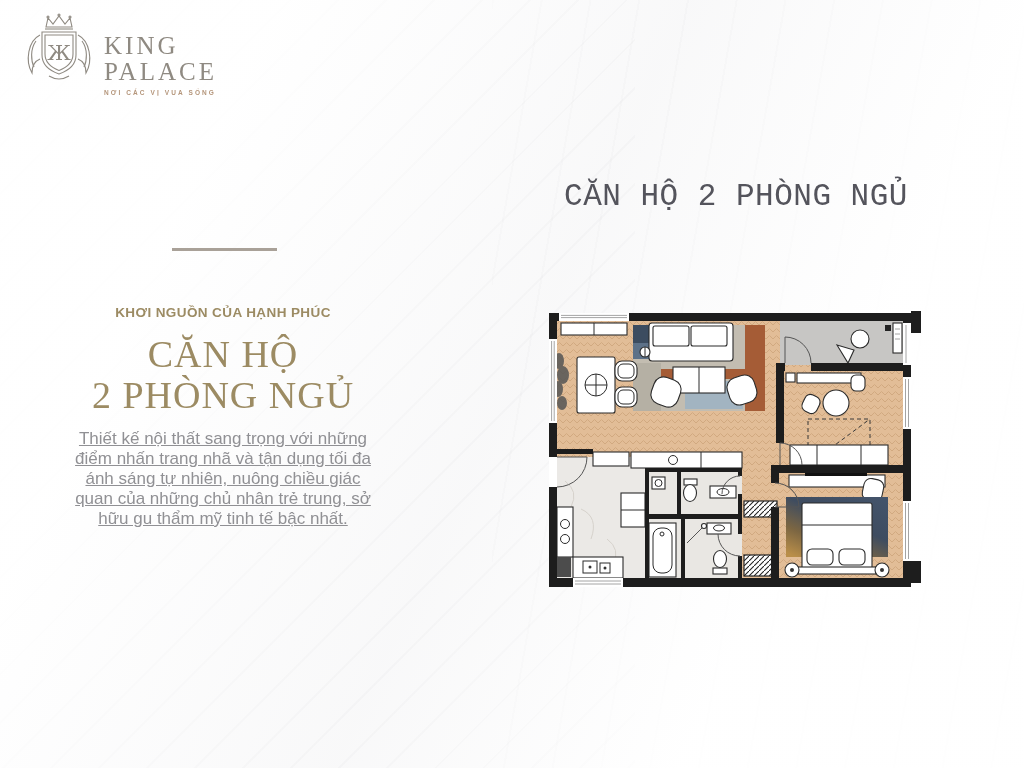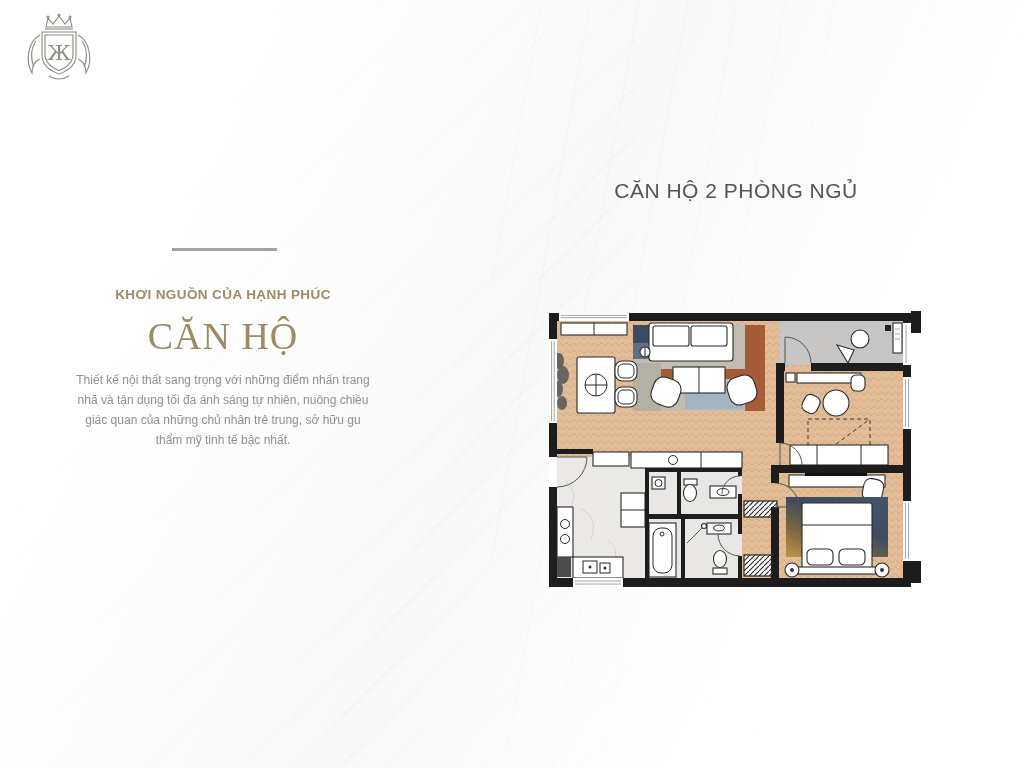--- a/index.html
+++ b/index.html
@@ -23,29 +23,29 @@
   .crest *{vector-effect:non-scaling-stroke;}
   .logo-text{margin-left:8px;margin-top:20px;}
   .logo-name{font-family:"Liberation Serif", serif;font-size:25px;line-height:26px;
     letter-spacing:3px;color:var(--logo-gray);}
   .logo-tagline{margin-top:4px;font-size:6.5px;letter-spacing:2.1px;color:var(--logo-tagline);font-weight:bold;}
   .crest-stroke{fill:none;stroke:var(--logo-gray);stroke-width:1.1;}
   .crest-mono{font-family:"DejaVu Serif", serif;font-size:21px;fill:var(--logo-gray);}
 
   
   .divider{position:absolute;left:172px;top:248px;width:105px;height:3px;background:var(--divider);}
-  .left-col{position:absolute;left:57px;top:287px;width:332px;text-align:center;}
+  .left-col{position:absolute;left:57px;top:305px;width:332px;text-align:center;}
   .eyebrow{font-size:13.5px;font-weight:bold;letter-spacing:.4px;color:var(--gold);}
   .left-title{margin-top:14px;font-family:"Liberation Serif", serif;font-size:38px;line-height:41px;
     letter-spacing:1px;color:var(--gold);}
-  .left-body{margin:13px auto 6px;width:296px;font-size:12px;line-height:20px;color:var(--body-text);}
+  .left-body{margin:13px auto 6px;width:296px;font-size:17px;line-height:20px;color:var(--body-text);text-decoration:underline;}
 
   
   .right-col{position:absolute;left:545px;top:179px;width:382px;text-align:center;}
-  .right-title{font-family:Liberation Sans, sans-serif;font-size:21px;letter-spacing:.5px;color:var(--heading-dark);}
+  .right-title{font-family:Liberation Mono, monospace;font-size:31px;letter-spacing:.5px;color:var(--heading-dark);}
   .right-subtitle{margin-top:16px;font-family:"Liberation Serif", serif;font-size:20px;color:var(--heading-dark);}
 
   
   .plan-wrap{position:absolute;left:549px;top:311px;width:372px;height:278px;}
   .f-wl{fill:var(--wall);}
   .f-wh{fill:#ffffff;stroke:var(--furniture-outline);stroke-width:1.1;}
   .f-ln{fill:none;stroke:var(--furniture-outline);stroke-width:1;}
   .f-dash{fill:none;stroke:#3a3a3a;stroke-width:1;stroke-dasharray:4 3;}
   .f-dr{fill:none;stroke:#555;stroke-width:1;}
   .f-win{fill:#ffffff;}
@@ -77,27 +77,33 @@
 
     <text class="crest-mono" x="37" y="47" text-anchor="middle">Ж</text>
 
     <path class="crest-stroke" d="M18 22 C6 28 3 48 10 60 C10 52 13 48 18 46"></path>
     <path class="crest-stroke" d="M14 28 C8 36 9 48 12 54"></path>
     <path class="crest-stroke" d="M56 22 C68 28 71 48 64 60 C64 52 61 48 56 46"></path>
     <path class="crest-stroke" d="M60 28 C66 36 65 48 62 54"></path>
 
     <path class="crest-stroke" d="M27 63 Q37 69 47 63"></path>
   </svg>
+  <div class="logo-text">
+    <div class="logo-name">KING</div>
+    <div class="logo-name">PALACE</div>
+    <div class="logo-tagline">NƠI CÁC VỊ VUA SỐNG</div>
+  </div>
 </div>
 
 <div class="divider"></div>
 <div class="left-col">
   <div class="eyebrow">KHƠI NGUỒN CỦA HẠNH PHÚC</div>
   <div class="left-title">
     <div>CĂN HỘ</div>
+    <div>2 PHÒNG NGỦ</div>
   </div>
   <div class="left-body">Thiết kế nội thất sang trọng với những điểm nhấn trang nhã và tận dụng tối đa ánh sáng tự nhiên, nuông chiều giác quan của những chủ nhân trẻ trung, sở hữu gu thẩm mỹ tinh tế bậc nhất.</div>
 </div>
 
 <div class="right-col">
   <div class="right-title">CĂN HỘ 2 PHÒNG NGỦ</div>
 </div>
 
 <div class="plan-wrap">
 <svg viewBox="0 0 372 278" width="372" height="278">

